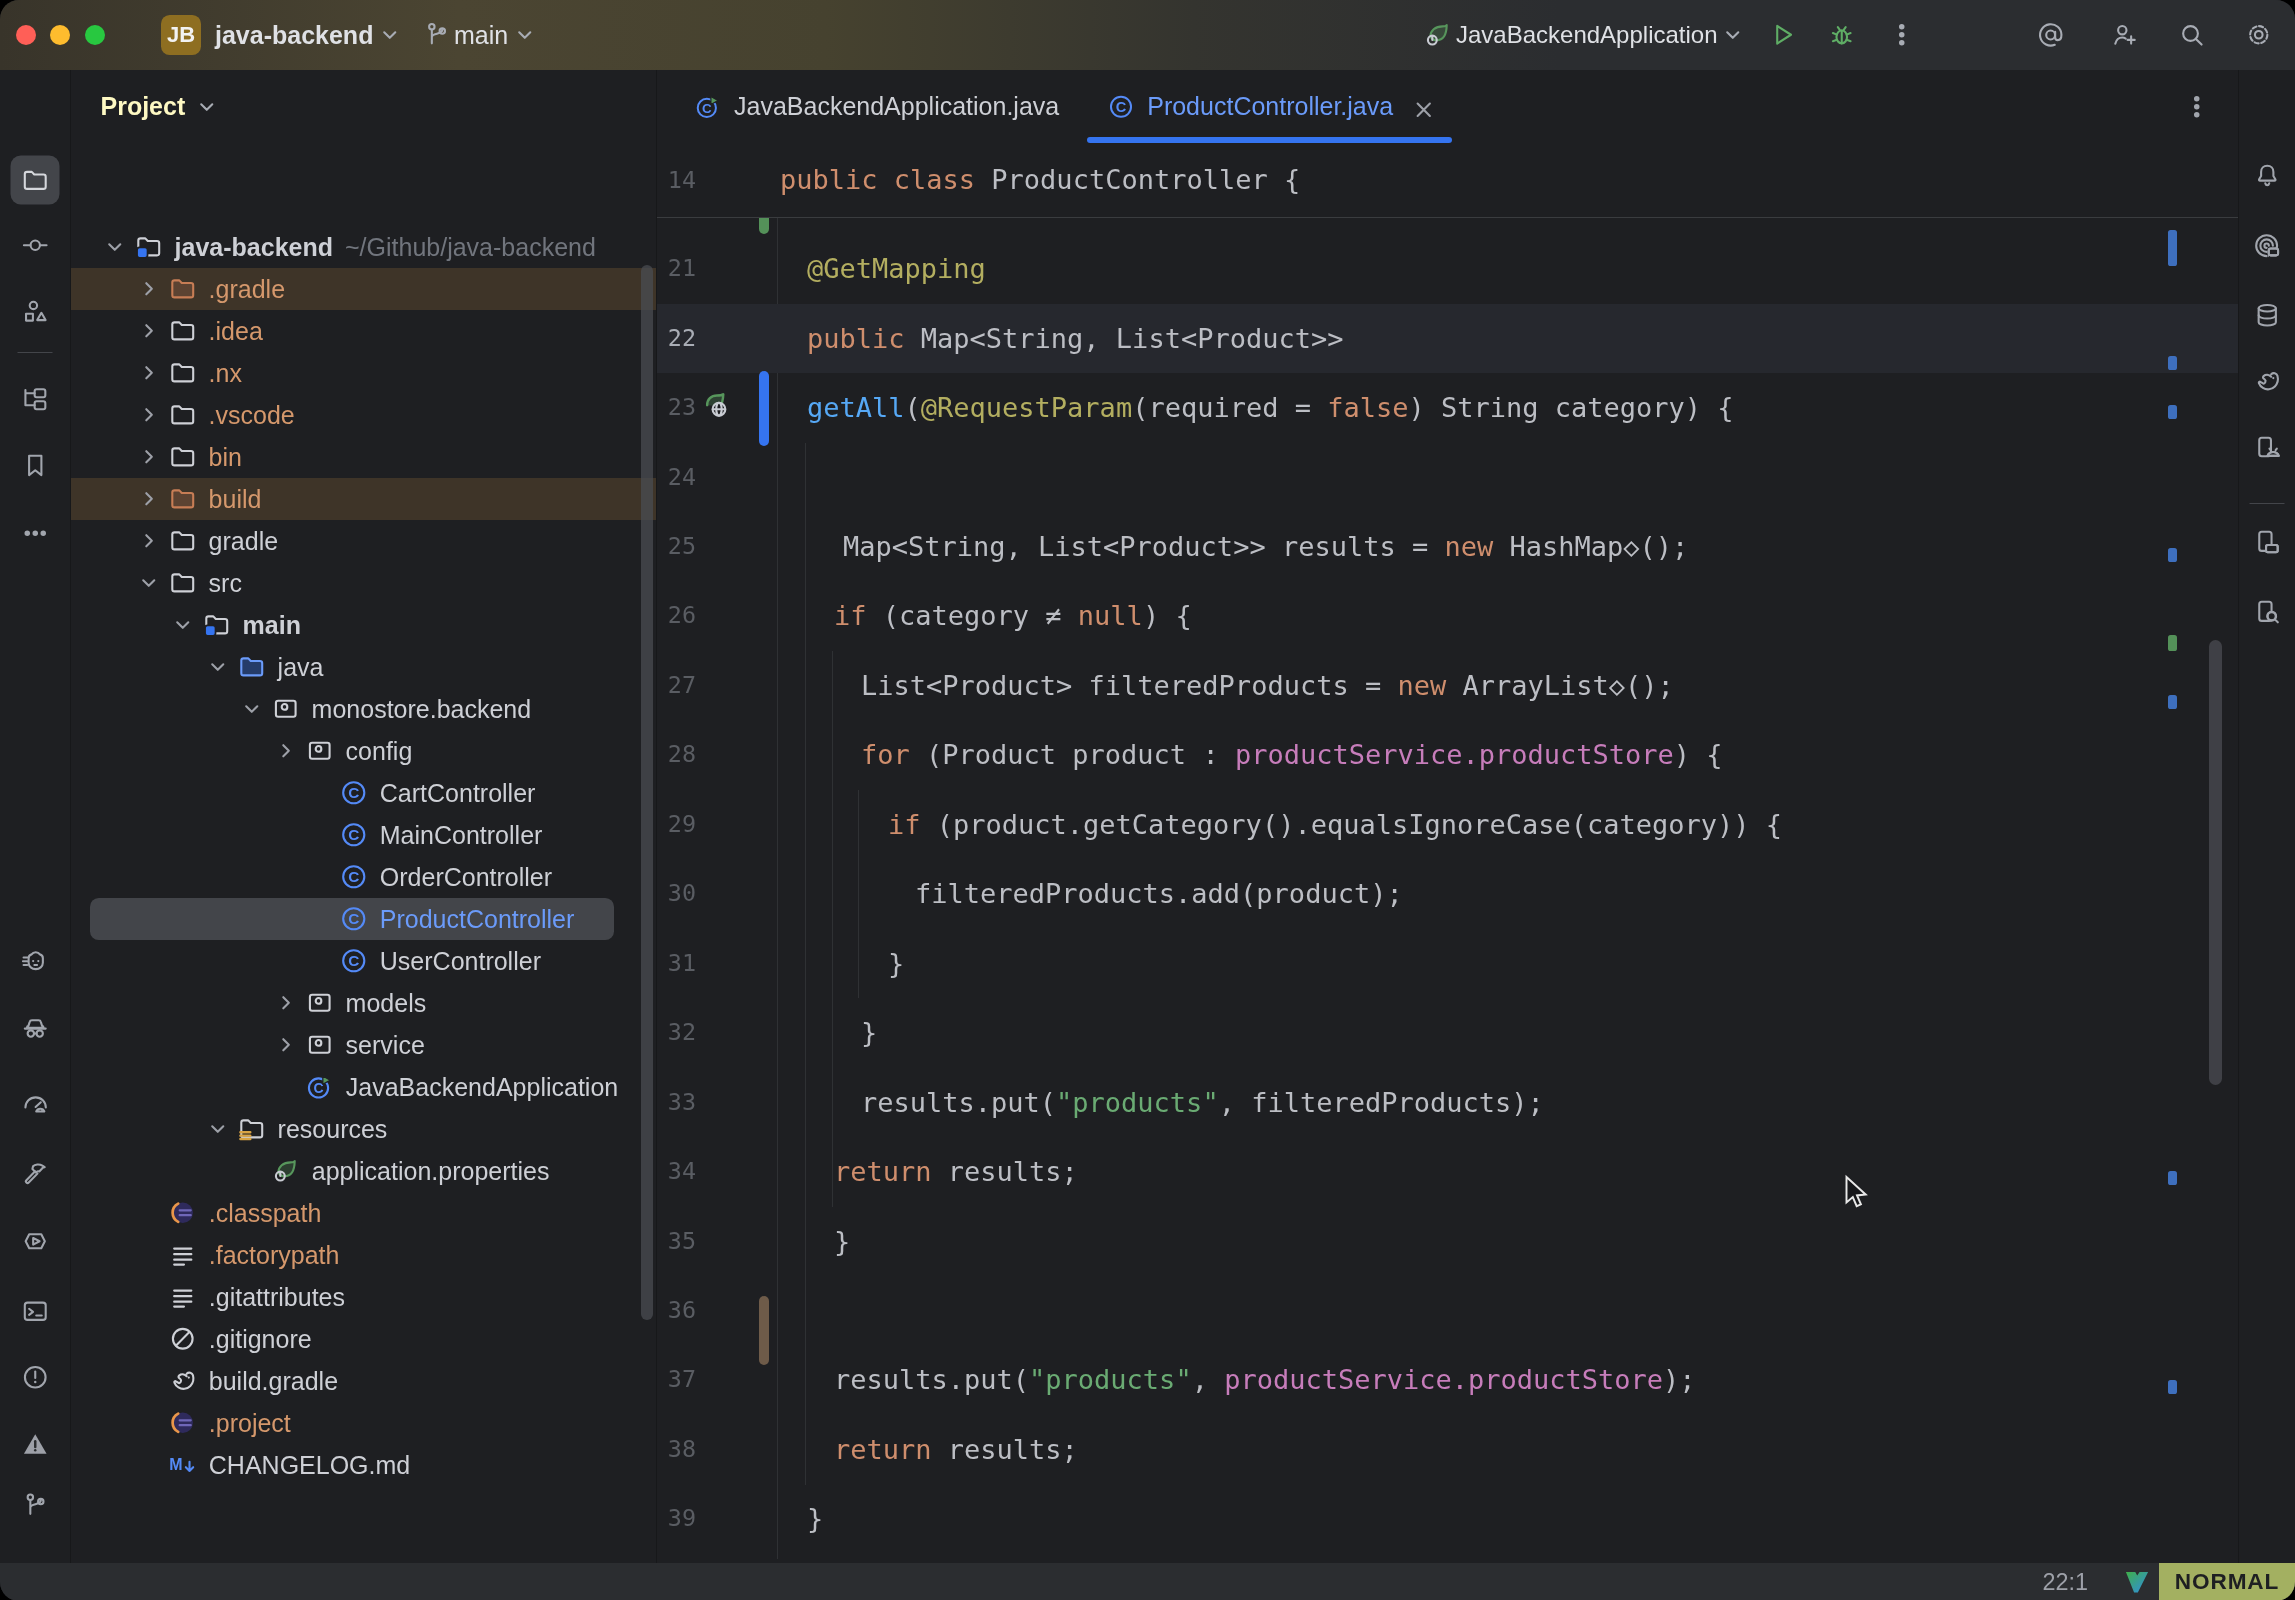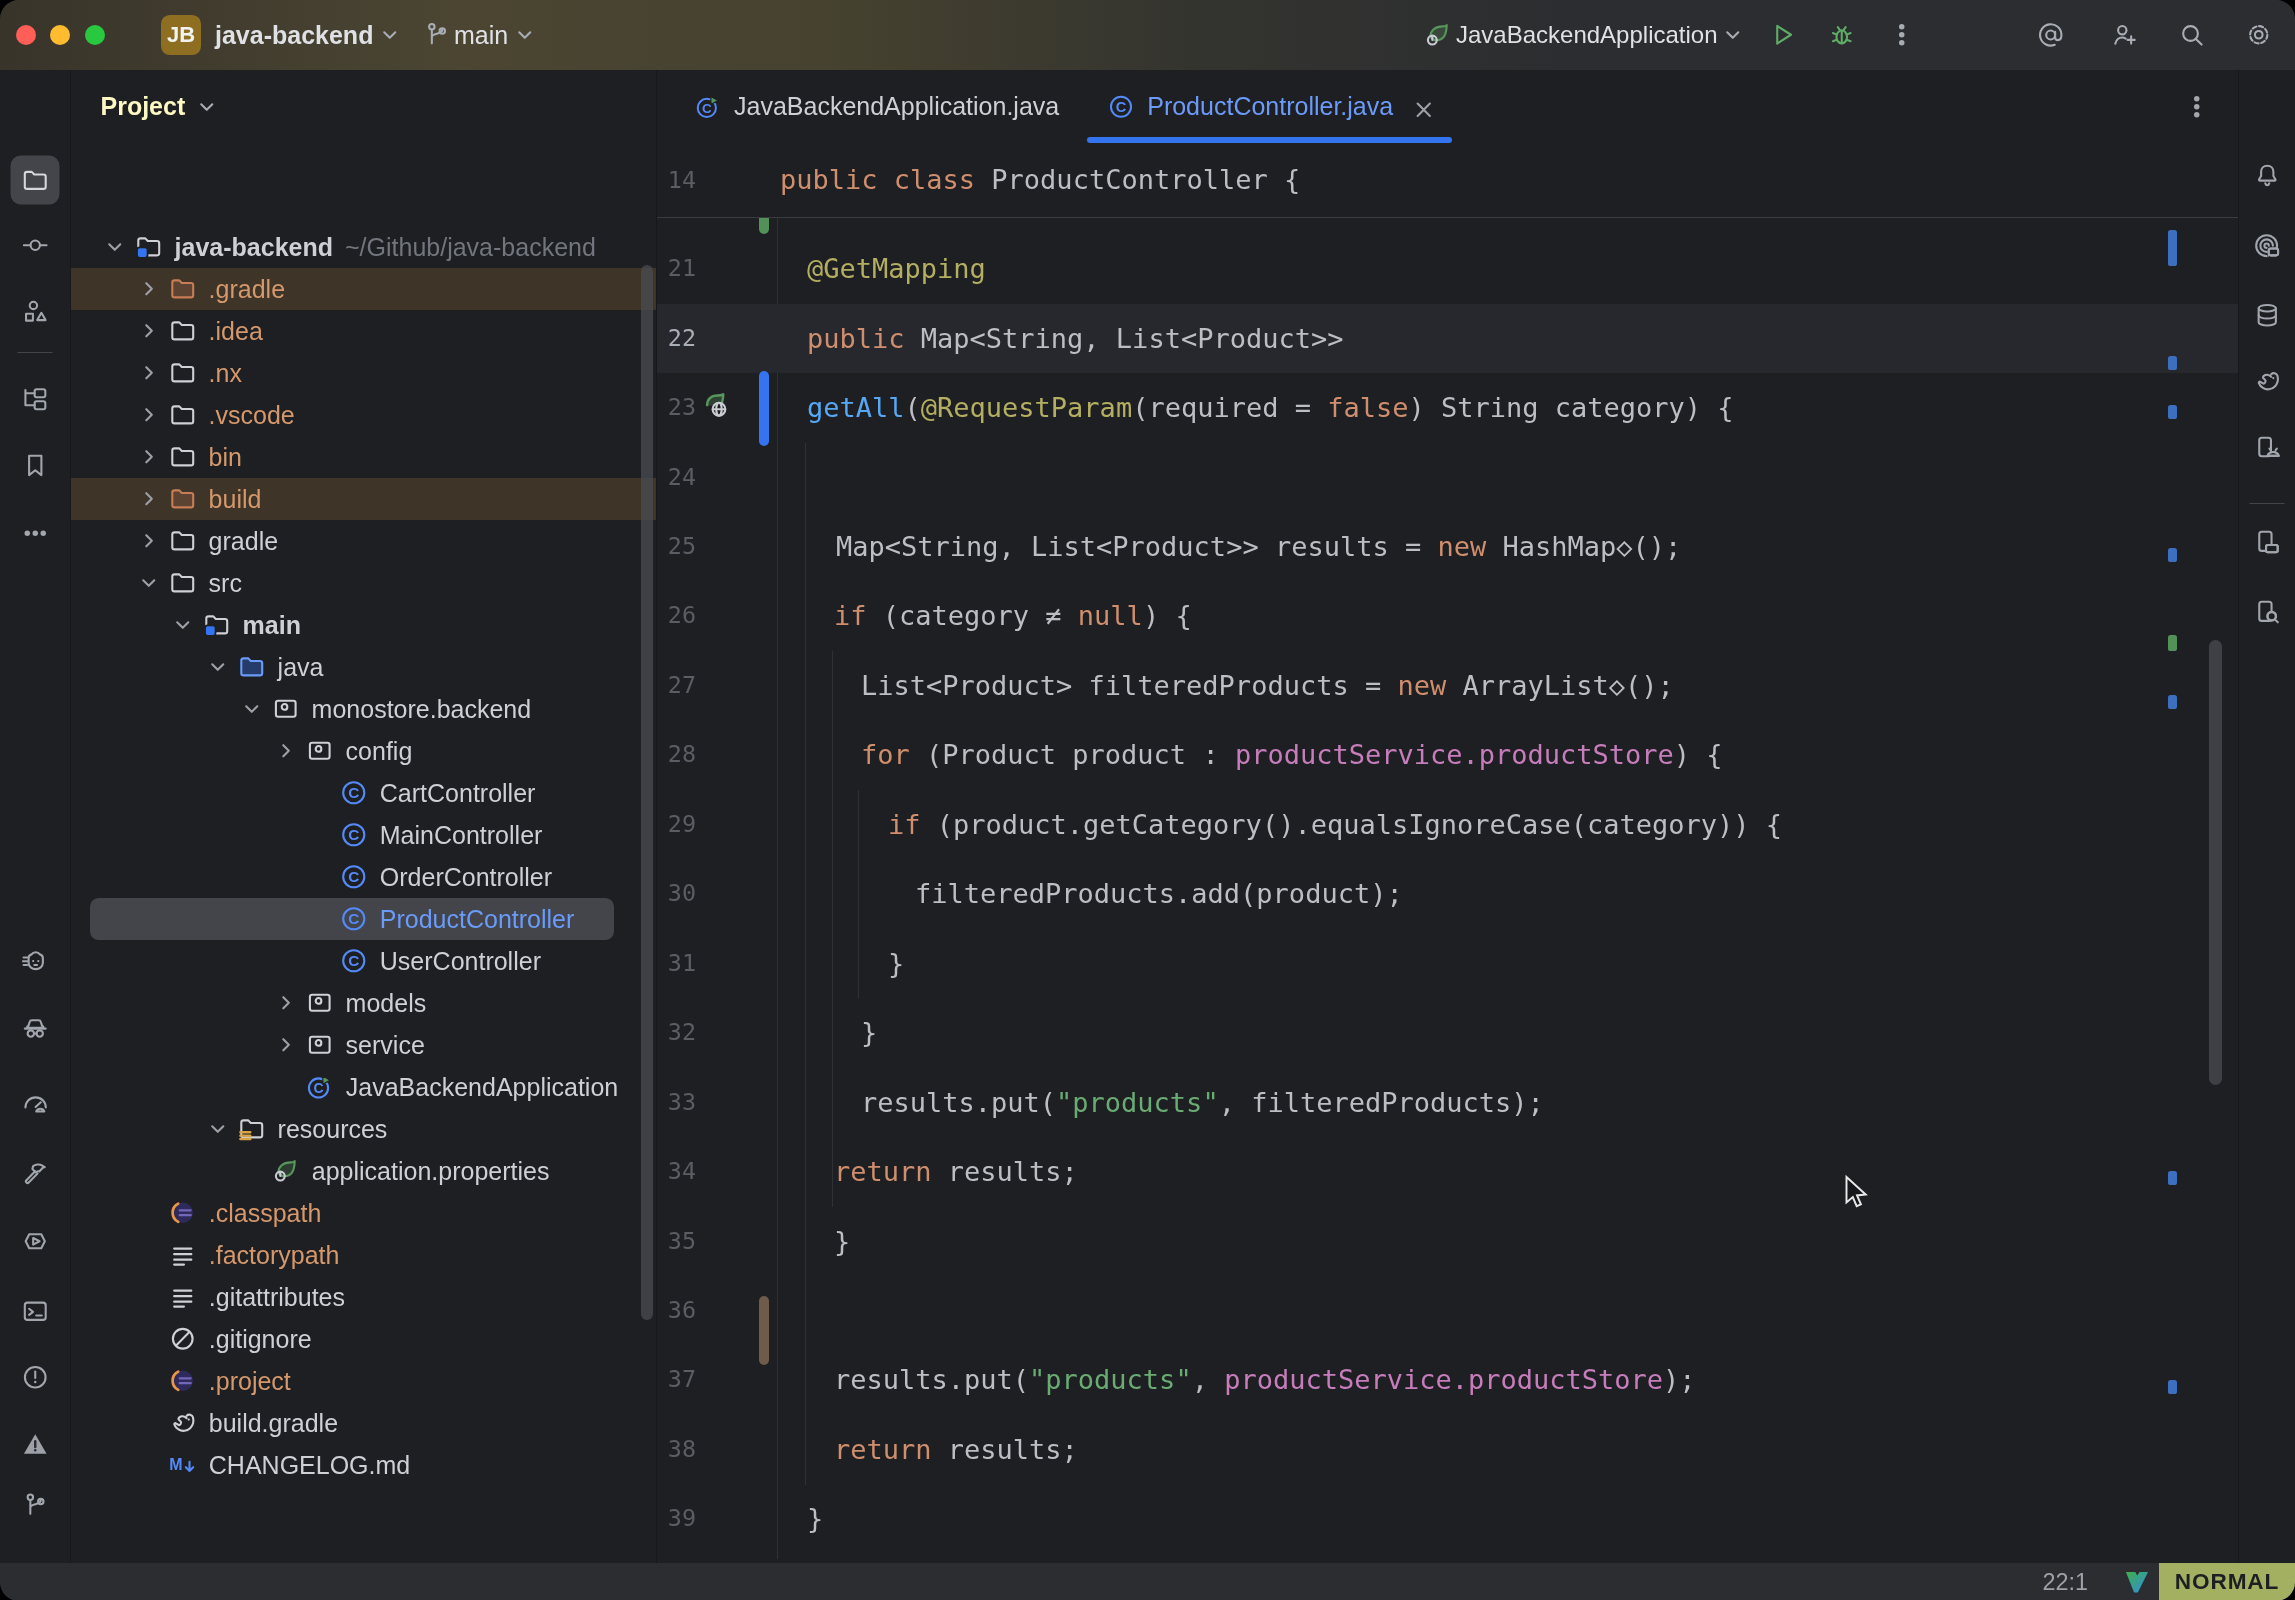--- a/index.html
+++ b/index.html
@@ -585,35 +585,35 @@
               <svg viewBox="0 0 24 24" width="29.5" height="29.5" fill="none" stroke="currentColor" stroke-width="1.7" stroke-linecap="round" stroke-linejoin="round">
                 <circle cx="12" cy="12" r="8"></circle>
                 <path d="M6.6 17.4L17.4 6.6"></path>
               </svg>
             </span>
             <span class="tlabel c-white">.gitignore</span>
           </div>
           <div class="trow" style="padding-left: 97px;">
             <span class="ticon">
               <svg viewBox="0 0 24 24" width="29.5" height="29.5" fill="none" stroke="currentColor" stroke-width="1.7" stroke-linecap="round" stroke-linejoin="round">
+                <path d="M15.2 6.3c1.7-1.7 4.5-.9 5.1 1.3.8 3 .1 6.4-2.1 8.6-2.7 2.7-6.7 3.1-9.7 1.2-1.5-.9-2.7-2.3-3.3-3.9-.3-.8.6-1.5 1.3-1l1.7 1.1c.6.4 1.5.2 1.9-.4l.3-.5c.4-.7.2-1.6-.4-2.1l-1-.8c-.6-.5-.6-1.5 0-2 1.8-1.5 4.4-1.3 6.2.5"></path>
+                <circle cx="16.9" cy="9.4" r=".9" fill="currentColor" stroke="none"></circle>
+              </svg>
+            </span>
+            <span class="tlabel c-white">build.gradle</span>
+          </div>
+          <div class="trow" style="padding-left: 97px;">
+            <span class="ticon">
+              <svg viewBox="0 0 24 24" width="29.5" height="29.5" fill="none" stroke="currentColor" stroke-width="1.7" stroke-linecap="round" stroke-linejoin="round">
                 <circle cx="12" cy="12" r="8.3" fill="#2E2A5C" stroke="none"></circle>
                 <path d="M8.3 4.6a8.3 8.3 0 000 14.8" stroke="#E8964A" stroke-width="2.2"></path>
                 <path d="M9.5 10h9M9.5 14h9" stroke="#6F67B8" stroke-width="1.8"></path>
               </svg>
             </span>
             <span class="tlabel c-orange">.project</span>
-          </div>
-          <div class="trow" style="padding-left: 97px;">
-            <span class="ticon">
-              <svg viewBox="0 0 24 24" width="29.5" height="29.5" fill="none" stroke="currentColor" stroke-width="1.7" stroke-linecap="round" stroke-linejoin="round">
-                <path d="M15.2 6.3c1.7-1.7 4.5-.9 5.1 1.3.8 3 .1 6.4-2.1 8.6-2.7 2.7-6.7 3.1-9.7 1.2-1.5-.9-2.7-2.3-3.3-3.9-.3-.8.6-1.5 1.3-1l1.7 1.1c.6.4 1.5.2 1.9-.4l.3-.5c.4-.7.2-1.6-.4-2.1l-1-.8c-.6-.5-.6-1.5 0-2 1.8-1.5 4.4-1.3 6.2.5"></path>
-                <circle cx="16.9" cy="9.4" r=".9" fill="currentColor" stroke="none"></circle>
-              </svg>
-            </span>
-            <span class="tlabel c-white">build.gradle</span>
           </div>
           <div class="trow" style="padding-left: 97px;">
             <span class="ticon">
               <svg viewBox="0 0 24 24" width="29.5" height="29.5" fill="none" stroke="currentColor" stroke-width="1.7" stroke-linecap="round" stroke-linejoin="round" style="font-size:29px">
                 <text x="1" y="16.5" font-size="13" fill="#548AF7" stroke="none" font-family="Liberation Sans,sans-serif" font-weight="bold">M</text>
                 <path d="M17.5 9.5v7.5m0 0l-3-3m3 3l3-3" stroke="#548AF7"></path>
               </svg>
             </span>
             <span class="tlabel c-white">CHANGELOG.md</span>
           </div>
@@ -680,21 +680,21 @@
                 <path d="M8.8 14.8h10" stroke="#C9CCD3"></path>
               </svg></span>
             <span class="ctext" style="left:150px"><span class="tok-mth">getAll</span><span class="tok-pln">(</span><span class="tok-ann">@RequestParam</span><span class="tok-pln">(required = </span><span class="tok-kw">false</span><span class="tok-pln">) String category) {</span></span>
           </div>
           <div class="code-line" style="top: 300px;">
             <span class="lnum">24</span>
             <span class="ctext" style="left:150px"></span>
           </div>
           <div class="code-line" style="top: 369px;">
             <span class="lnum">25</span>
-            <span class="ctext" style="left:179px"><span class="tok-pln">Map&lt;String, List&lt;Product&gt;&gt; results = </span><span class="tok-kw">new</span><span class="tok-pln"> HashMap◇();</span></span>
+            <span class="ctext" style="left:186px"><span class="tok-pln">Map&lt;String, List&lt;Product&gt;&gt; results = </span><span class="tok-kw">new</span><span class="tok-pln"> HashMap◇();</span></span>
           </div>
           <div class="code-line" style="top: 438px;">
             <span class="lnum">26</span>
             <span class="ctext" style="left:177px"><span class="tok-kw">if</span><span class="tok-pln"> (category ≠ </span><span class="tok-kw">null</span><span class="tok-pln">) {</span></span>
           </div>
           <div class="code-line" style="top: 508px;">
             <span class="lnum">27</span>
             <span class="ctext" style="left:204px"><span class="tok-pln">List&lt;Product&gt; filteredProducts = </span><span class="tok-kw">new</span><span class="tok-pln"> ArrayList◇();</span></span>
           </div>
           <div class="code-line" style="top: 577px;">

